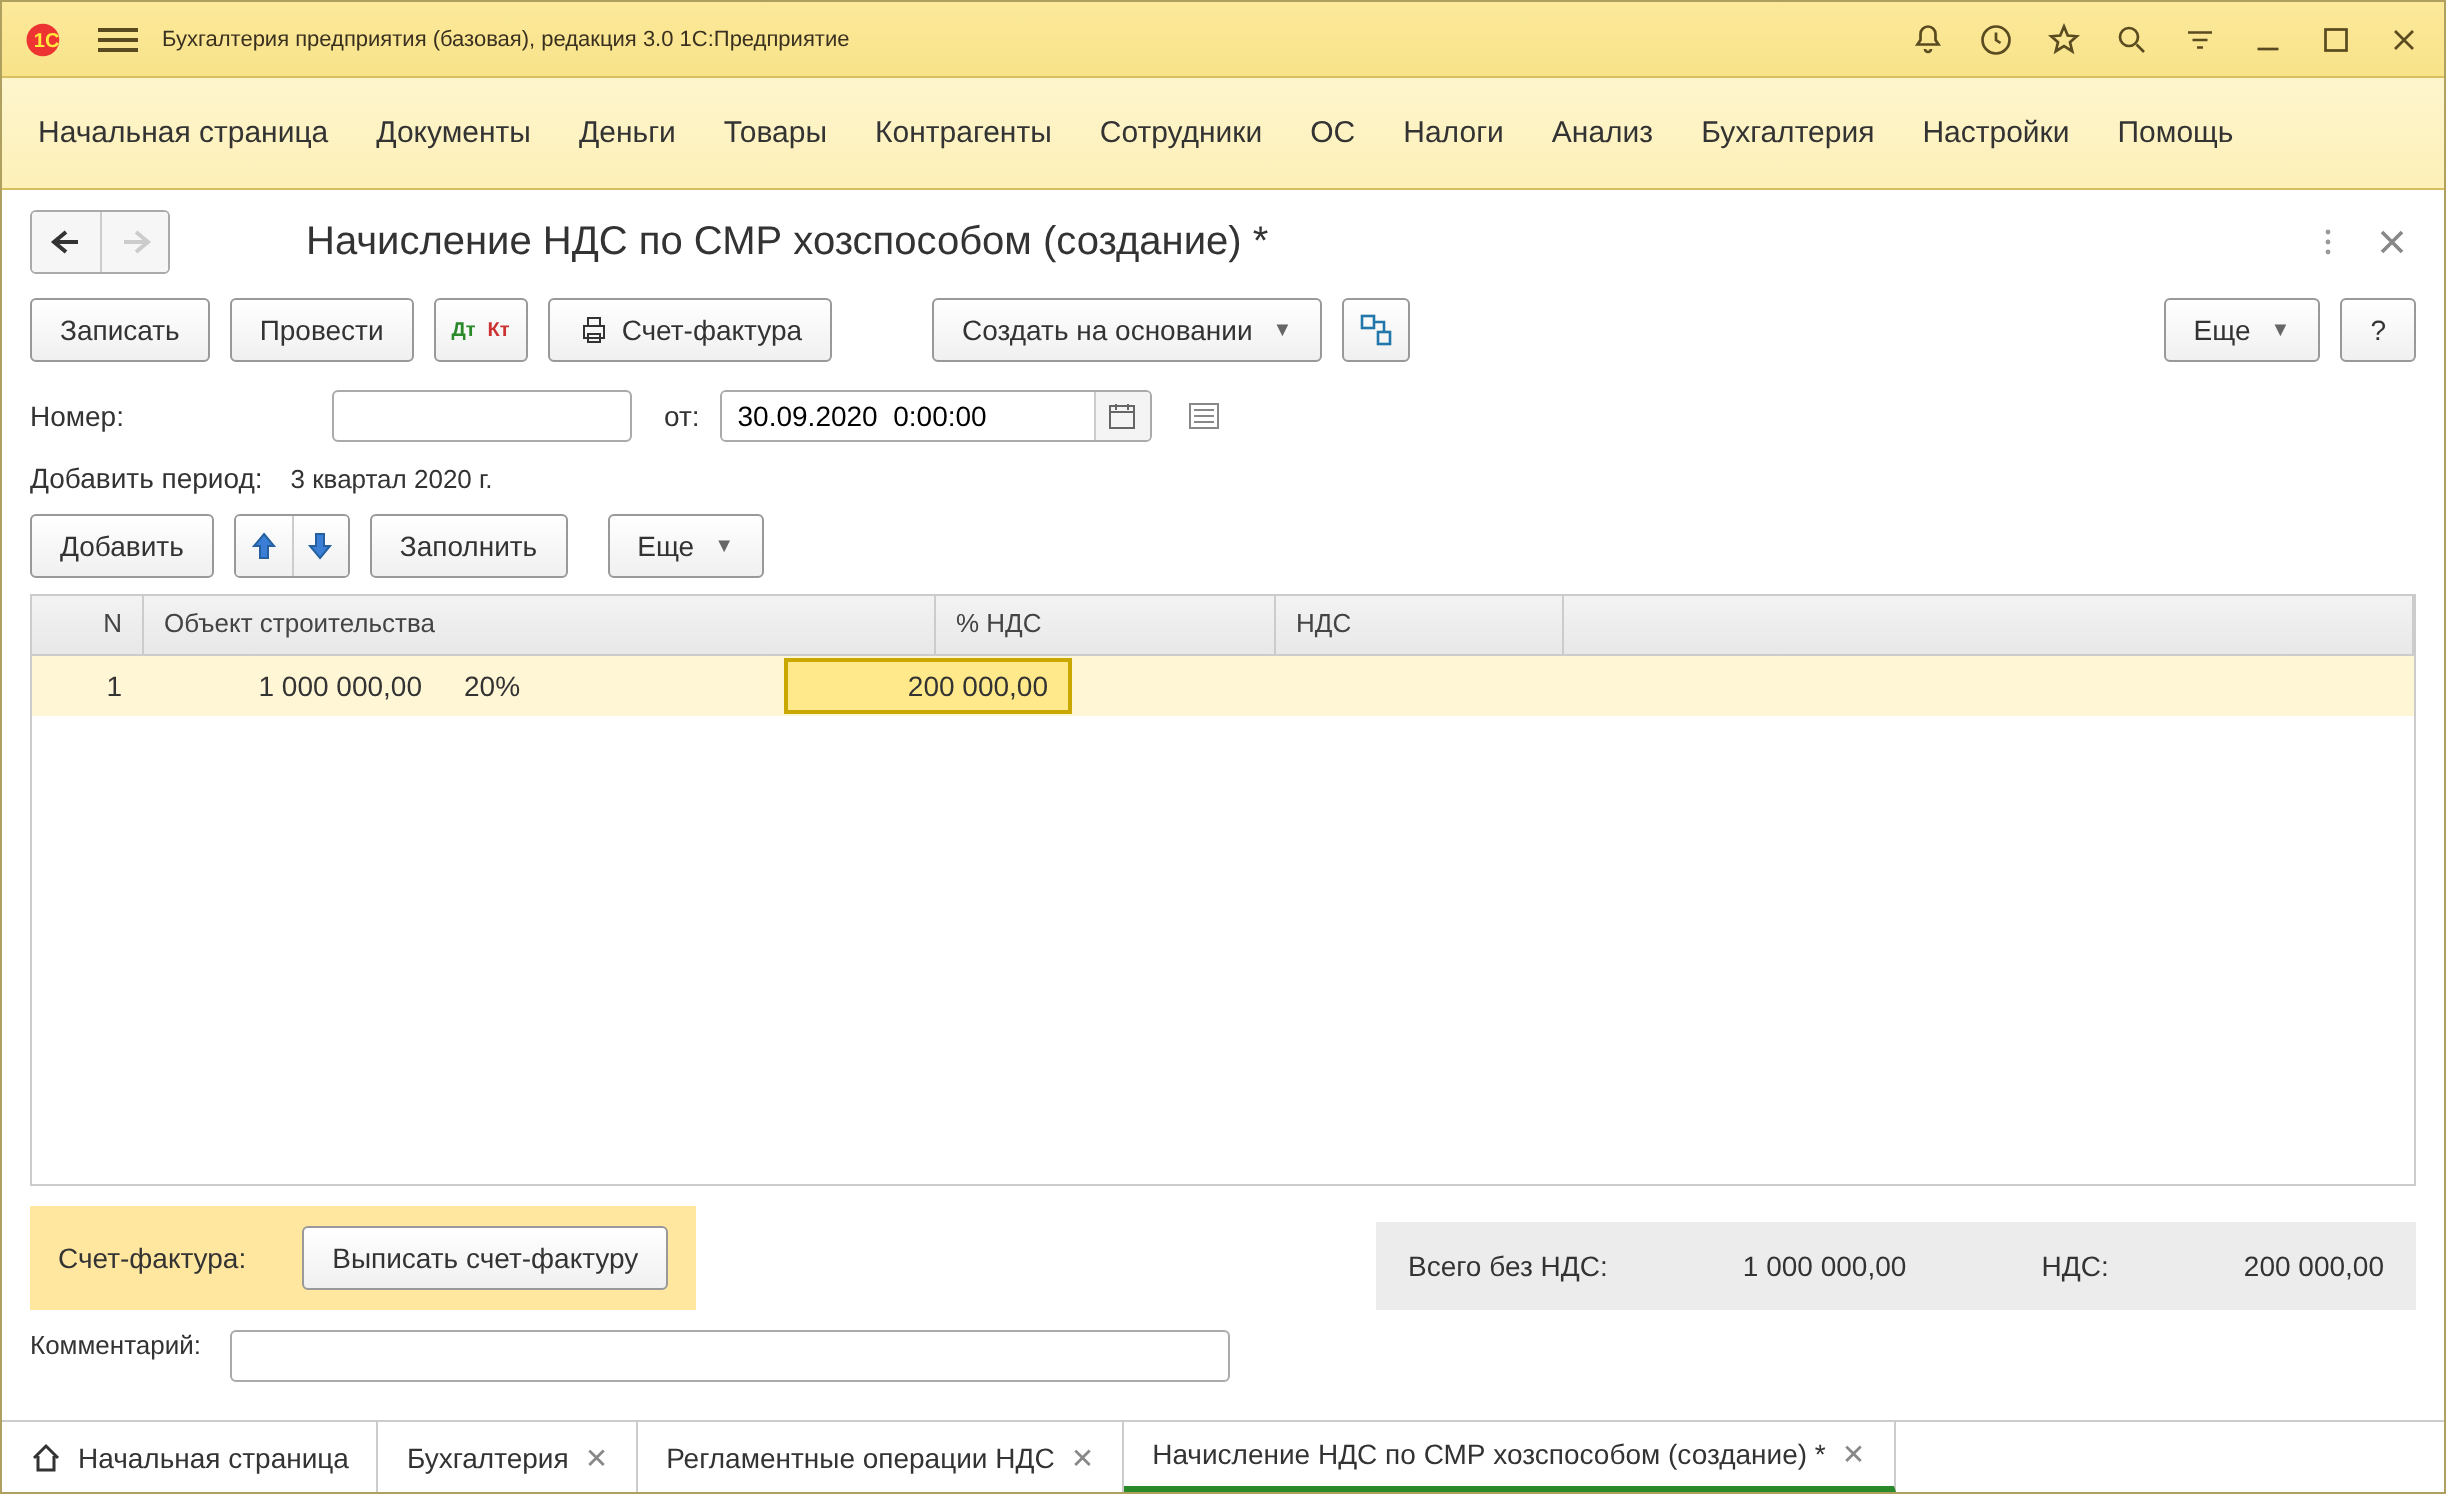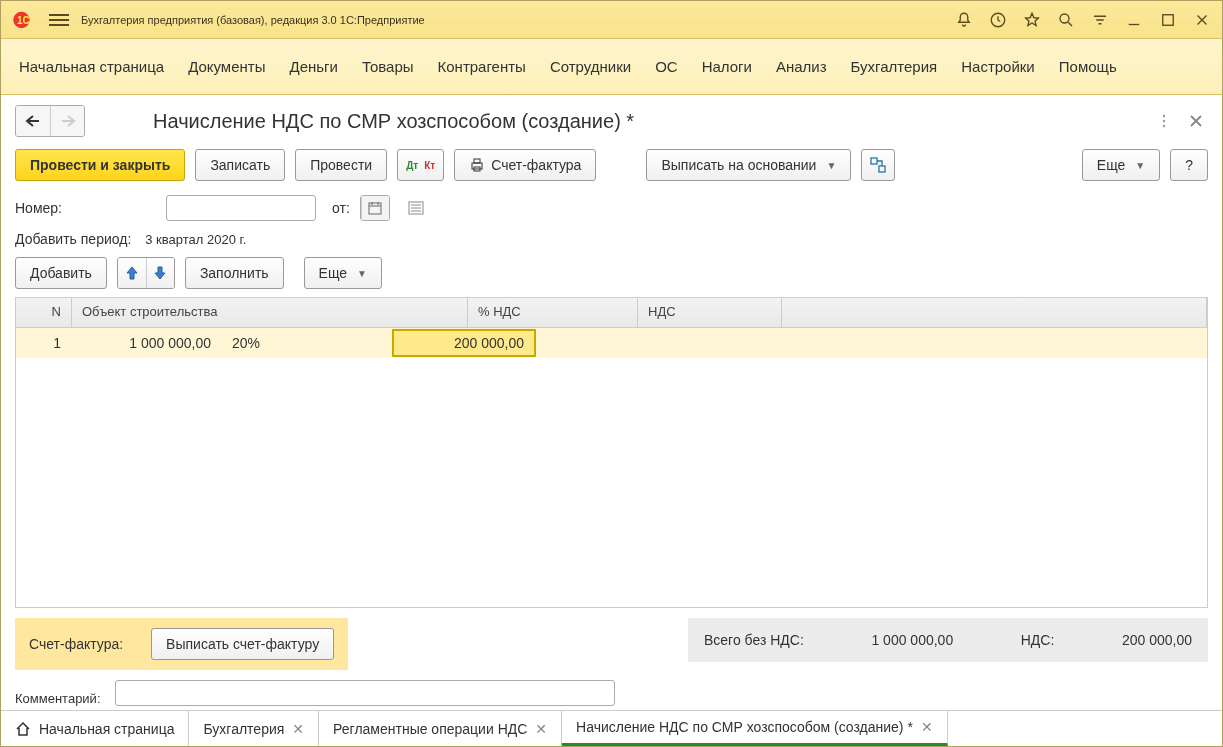--- a/index.html
+++ b/index.html
@@ -66,25 +66,25 @@
 .td.selected { background: #ffe98a; border: 2px solid #c9a800; height: 28px; display: flex; align-items: center; justify-content: flex-end; }
 .col-n { width: 56px; text-align: right; }
 .col-obj { width: 396px; }
 .col-sum { width: 150px; text-align: right; }
 .col-vat { width: 170px; }
 .col-nds { width: 144px; text-align: right; }
 .col-rest { flex: 1; }
 
 
 .bottom-area { margin-top: 10px; display: flex; flex-direction: column; gap: 10px; }
-.invoice-row { display: flex; align-items: flex-start; gap: 12px; }
+.invoice-row { display: flex; align-items: flex-end; gap: 12px; }
 .invoice-row .leftbox { background: #ffe7a0; padding: 10px 14px; display: flex; align-items: center; gap: 28px; }
 .invoice-row .summary { flex: 1; background: #ececec; height: 44px; display: flex; align-items: center; padding: 0 16px; gap: 30px; font-size: 14px; }
 .invoice-row .summary .val { font-weight: normal; }
-.comment-row { display: flex; align-items: flex-end; gap: 14px; margin-bottom: 4px; }
+.comment-row { display: flex; align-items: flex-start; gap: 14px; margin-bottom: 19px; }
 .comment-row input { width: 500px; }
 
 
 .tabs { height: 36px; border-top: 1px solid #ccc; display: flex; align-items: stretch; background: #fff; }
 .tab { display: flex; align-items: center; padding: 0 14px; border-right: 1px solid #ccc; gap: 8px; cursor: pointer; font-size: 14px; color: #333; }
 .tab .home-icon { width: 16px; height: 16px; }
 .tab .close-x { font-size: 14px; color: #888; cursor: pointer; }
 .tab.active { border-bottom: 3px solid #2a8a2a; background: #fff; font-weight: normal; }
 
 svg { display: block; }
@@ -192,38 +192,37 @@
           </svg>
         </div>
       <div class="hicon">
           <svg width="14" height="14" viewBox="0 0 14 14">
             <path d="M2 2l10 10M12 2L2 12" stroke="#888" stroke-width="1.8"></path>
           </svg>
         </div>
     </div>
 
     <div class="toolbar">
-      <div class="btn primary">Провести и закрыть</div>
       <div class="btn">Записать</div>
       <div class="btn">Провести</div>
       <div class="btn icon-only">
           <span style="color:#2a8a2a;font-size:10px;font-weight:bold">Дт</span>
           <span style="color:#c33;font-size:10px;font-weight:bold">Кт</span>
         </div>
       <div class="btn">
         <svg width="16" height="16" viewBox="0 0 16 16">
             <rect x="3" y="6" width="10" height="6" fill="none" stroke="#333"></rect>
             <rect x="5" y="2" width="6" height="4" fill="none" stroke="#333"></rect>
             <rect x="5" y="10" width="6" height="4" fill="none" stroke="#333"></rect>
           </svg>
         <span>Счет-фактура</span>
       </div>
       <div style="width:30px"></div>
       <div class="btn">
-          <span>Выписать на основании</span>
+          <span>Создать на основании</span>
           <span class="caret">▼</span>
         </div>
       <div class="btn icon-only">
           <svg width="16" height="16" viewBox="0 0 16 16">
             <rect x="1" y="1" width="6" height="6" fill="none" stroke="#2277aa" stroke-width="1.3"></rect>
             <rect x="9" y="9" width="6" height="6" fill="none" stroke="#2277aa" stroke-width="1.3"></rect>
             <path d="M7 4h5v5" fill="none" stroke="#2277aa" stroke-width="1.3"></path>
           </svg>
         </div>
       <div class="spacer"></div>
@@ -232,20 +231,21 @@
           <span class="caret">▼</span>
         </div>
       <div class="btn">?</div>
     </div>
 
     <div class="formrow">
       <label>Номер:</label>
       <input class="input num" style="margin-left: 94px;" value="">
       <label style="margin-left:6px">от:</label>
       <div class="date-wrap">
+        <input value="30.09.2020  0:00:00" style="">
         <div class="cal">
             <svg width="14" height="14" viewBox="0 0 14 14">
               <rect x="1" y="2" width="12" height="11" fill="none" stroke="#666"></rect>
               <path d="M1 5h12M4 1v3M10 1v3" stroke="#666"></path>
             </svg>
           </div>
       </div>
       <div style="margin-left:8px">
           <svg width="16" height="14" viewBox="0 0 16 14">
             <rect x="1" y="1" width="14" height="12" fill="none" stroke="#888"></rect>

